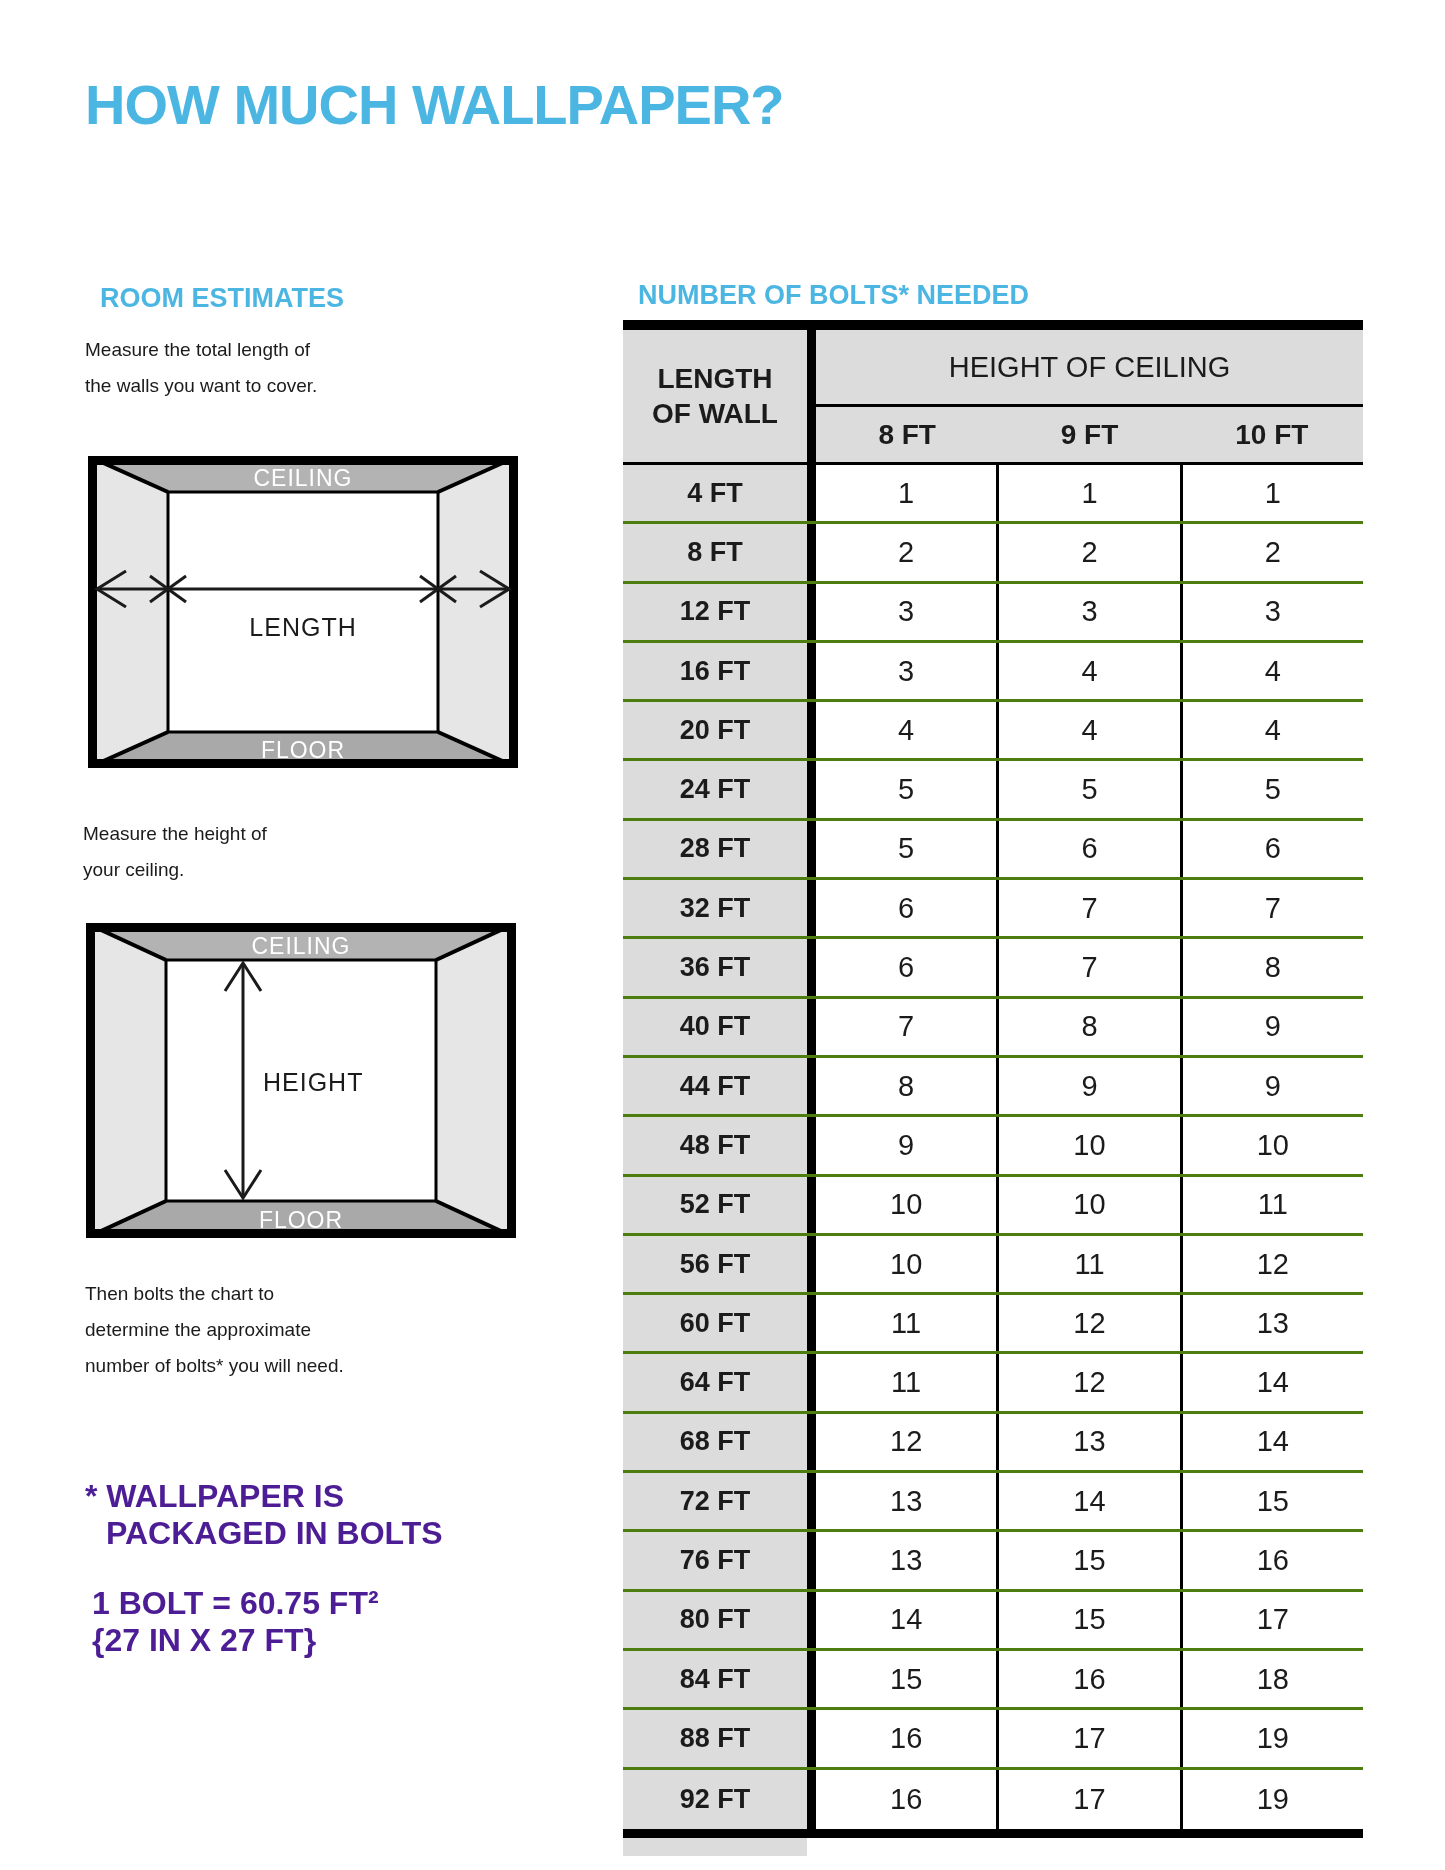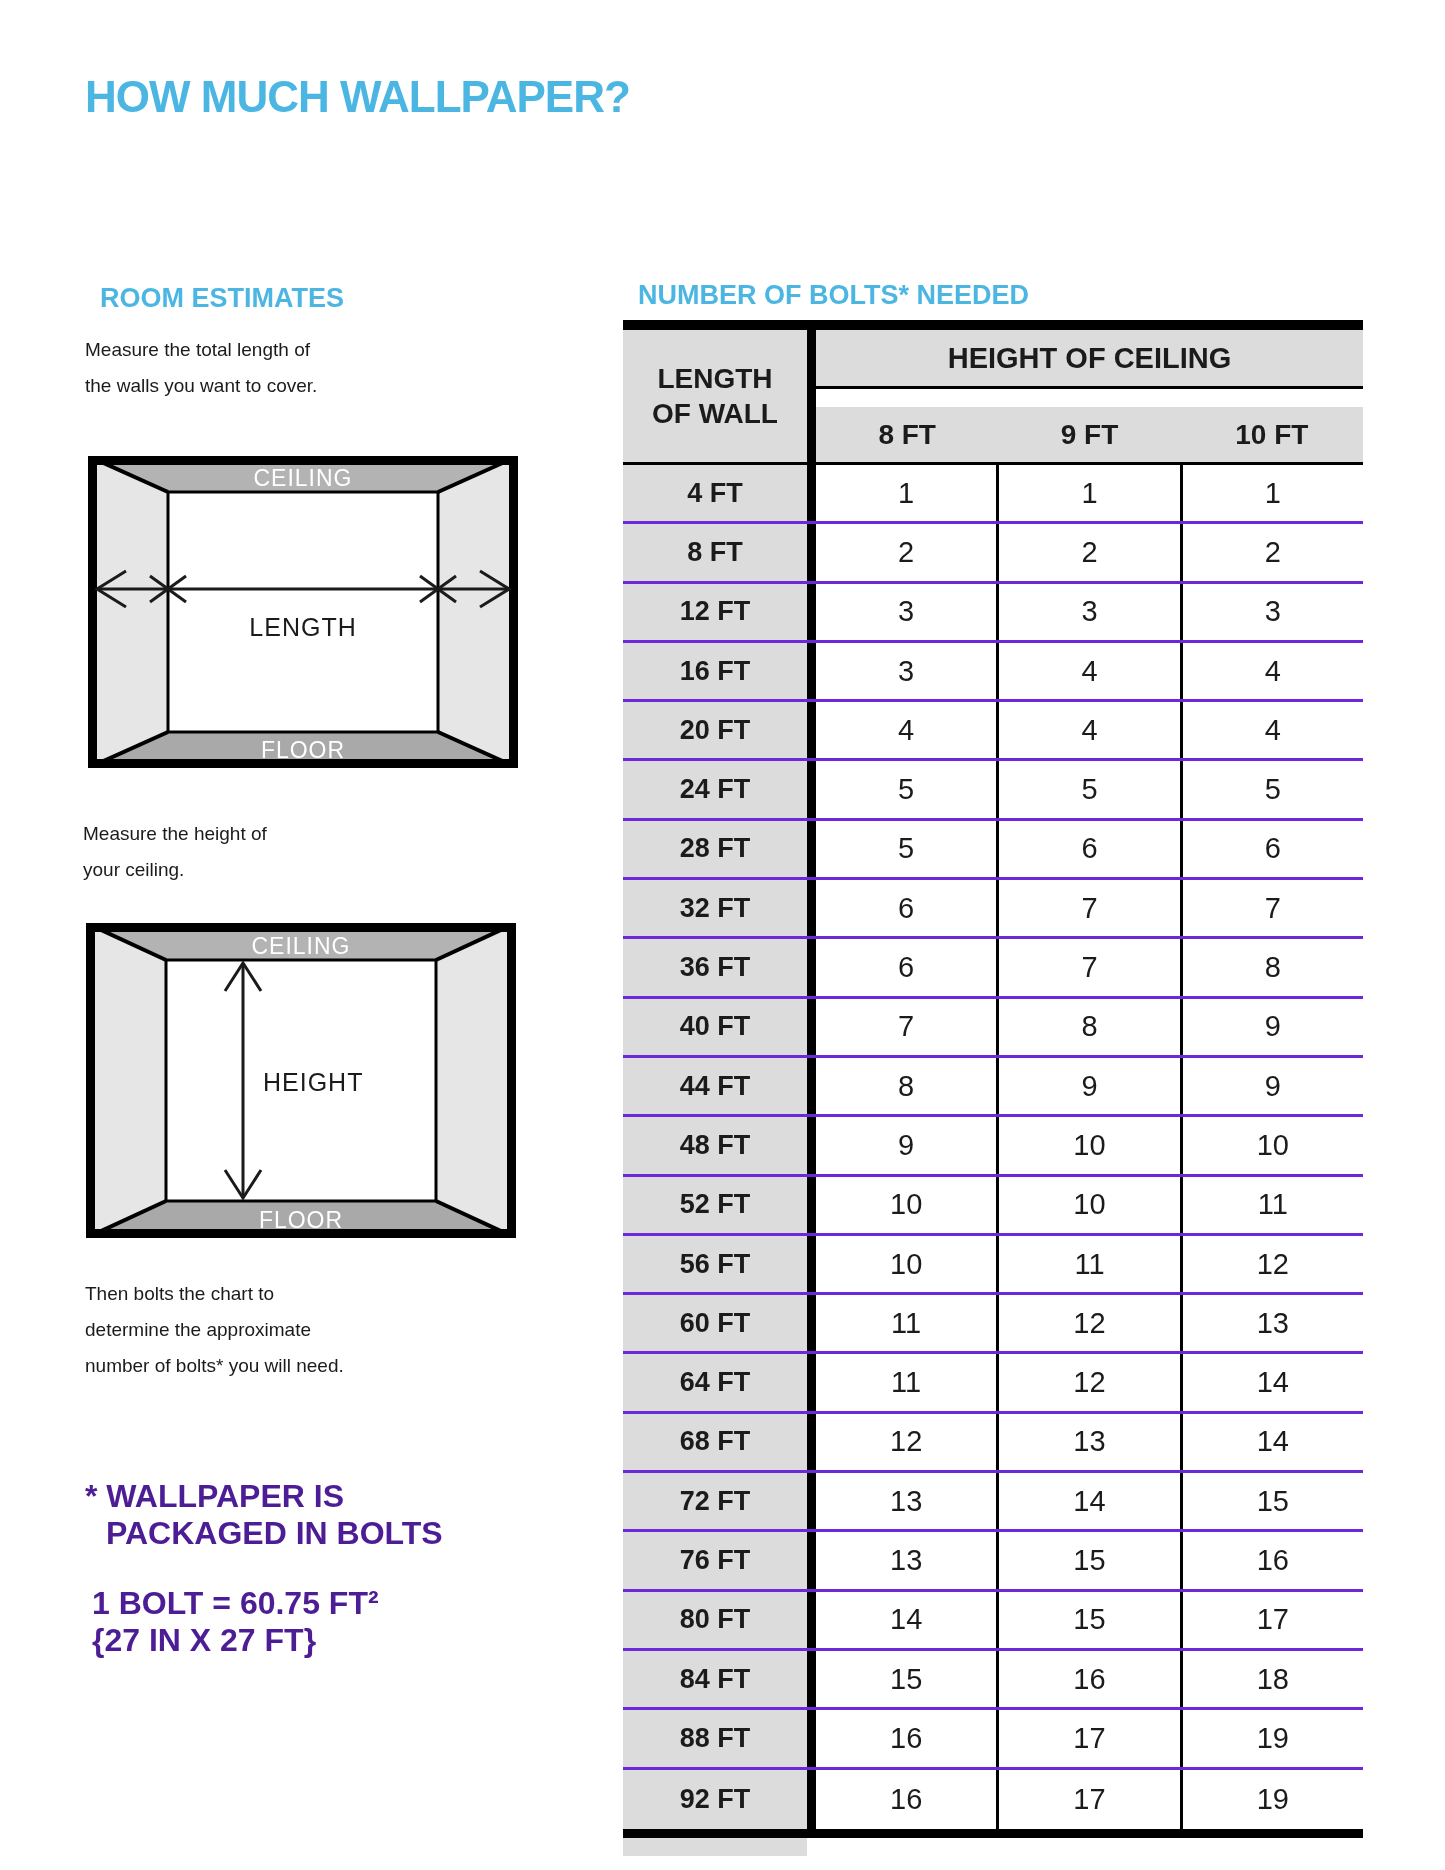--- a/index.html
+++ b/index.html
@@ -2,21 +2,21 @@
 <html><head>
 <meta charset="utf-8">
 <style>
   html,body{margin:0;padding:0;}
   body{
     width:1445px;height:1870px;position:relative;background:#ffffff;
     font-family:"Liberation Sans", sans-serif;color:#1b1b1b;overflow:hidden;
   }
   .abs{position:absolute;}
   .page-title{
-    left:85px;top:72px;font-size:44px;font-weight:bold;color:#4cb6e3;
+    left:85px;top:72px;font-size:56px;font-weight:bold;color:#4cb6e3;
     letter-spacing:-1px;white-space:nowrap;
   }
   .section-heading{
     font-size:27px;font-weight:bold;color:#4cb6e3;white-space:nowrap;margin-left:15px;
   }
   .body-text{font-size:19px;line-height:36px;color:#1b1b1b;}
   .bold-note{font-size:32px;line-height:37px;font-weight:bold;color:#4c1d95;}
   .indent2{padding-left:21px;}
 
   
@@ -24,34 +24,34 @@
   .t-topbar{height:10px;background:#000;}
   .t-head{position:relative;height:135px;}
   .t-corner{
     position:absolute;left:0;top:0;width:184px;height:135px;background:#dcdcdc;
     border-bottom:3px solid #000;box-sizing:border-box;
     display:flex;flex-direction:column;align-items:center;justify-content:center;
     font-weight:bold;font-size:28px;line-height:35px;
   }
   .t-headdiv{position:absolute;left:184px;top:0;width:9px;height:135px;background:#000;}
   .t-group{
-    position:absolute;left:193px;top:0;right:0;height:59px;background:#dcdcdc;
+    position:absolute;left:193px;top:0;right:0;height:77px;background:#dcdcdc;
     border-bottom:3px solid #000;box-sizing:border-box;
     display:flex;align-items:center;justify-content:center;
-    font-weight:bold;font-size:29px;
+    font-weight:normal;font-size:29px;
   }
   .t-sub{
     position:absolute;left:193px;top:77px;right:0;height:58px;background:#dcdcdc;
     border-bottom:3px solid #000;box-sizing:border-box;display:flex;
   }
   .t-sub > div{
     flex:1;display:flex;align-items:center;justify-content:center;
     font-weight:bold;font-size:28px;
   }
-  .t-row{display:flex;height:59.3px;border-bottom:3px solid #6d28d9;box-sizing:border-box;}
+  .t-row{display:flex;height:59.3px;border-bottom:3px solid #4d7c0f;box-sizing:border-box;}
   .t-row:last-child{border-bottom:none;}
   .t-label{
     width:184px;background:#dcdcdc;display:flex;align-items:center;justify-content:center;
     font-weight:bold;font-size:27px;flex:none;
   }
   .t-div{width:9px;background:#000;flex:none;}
   .t-cell{
     flex:1;background:#fff;display:flex;align-items:center;justify-content:center;
     font-size:29px;border-left:3px solid #000;
   }

